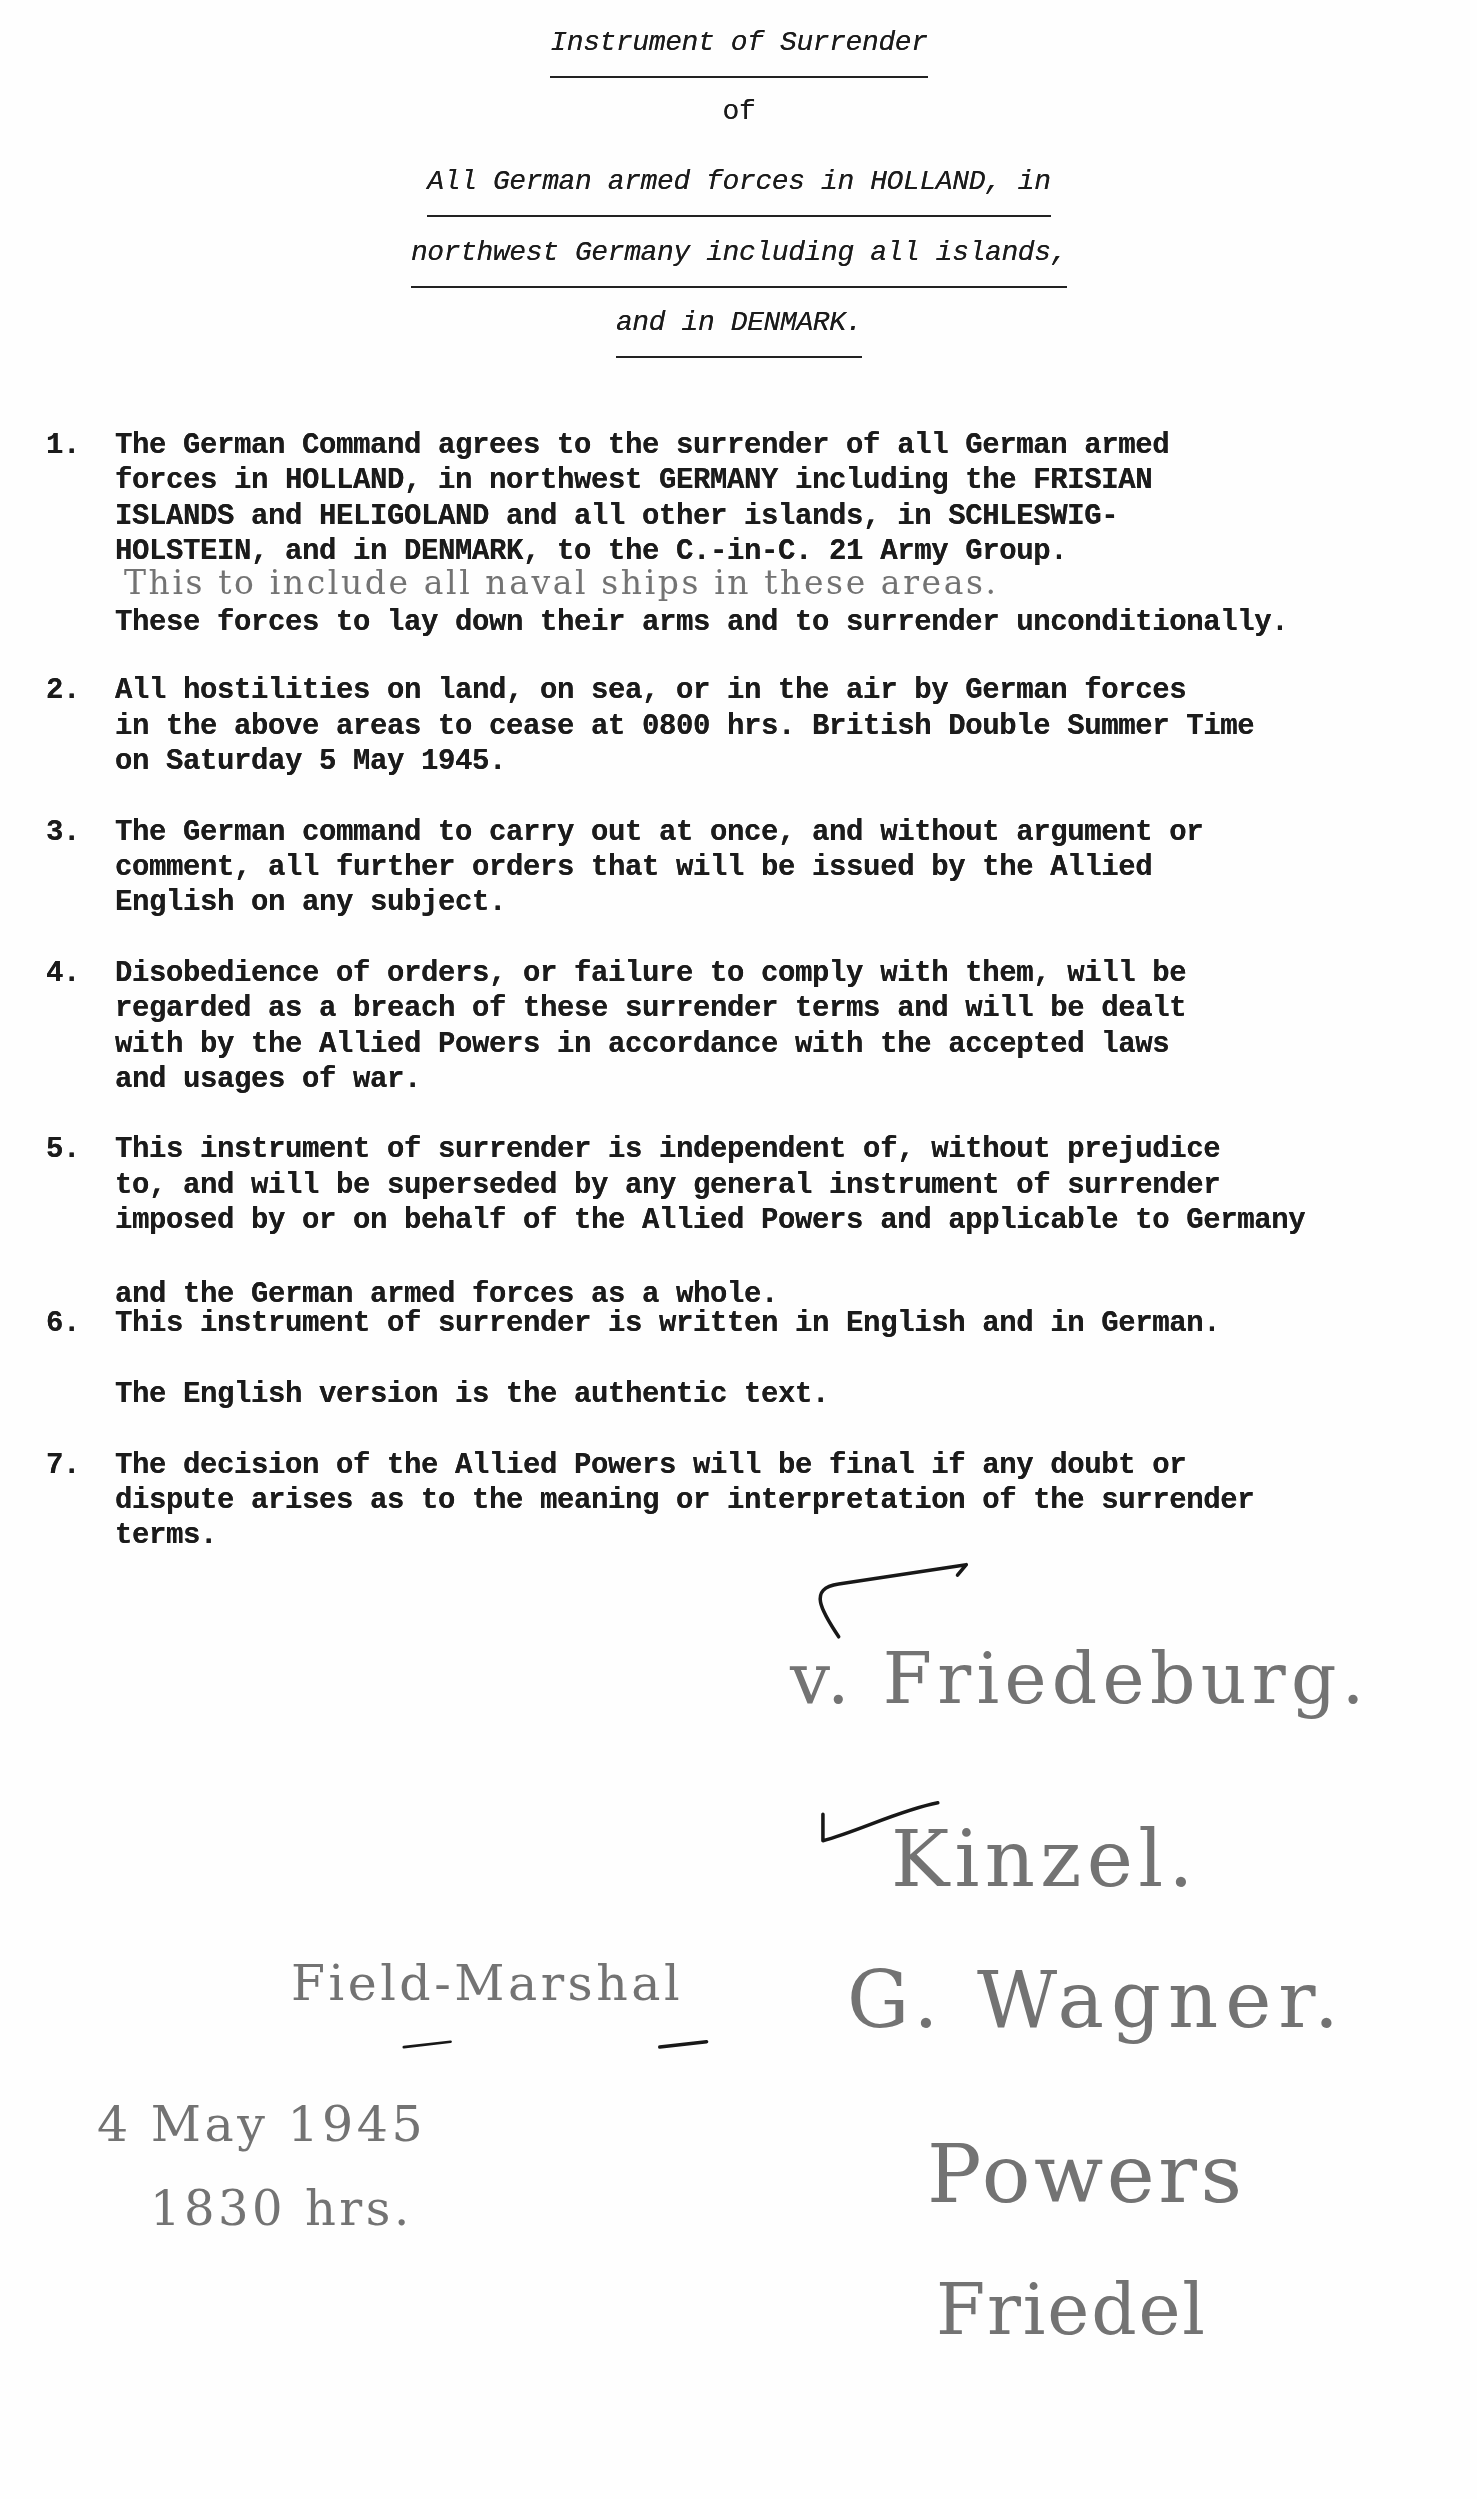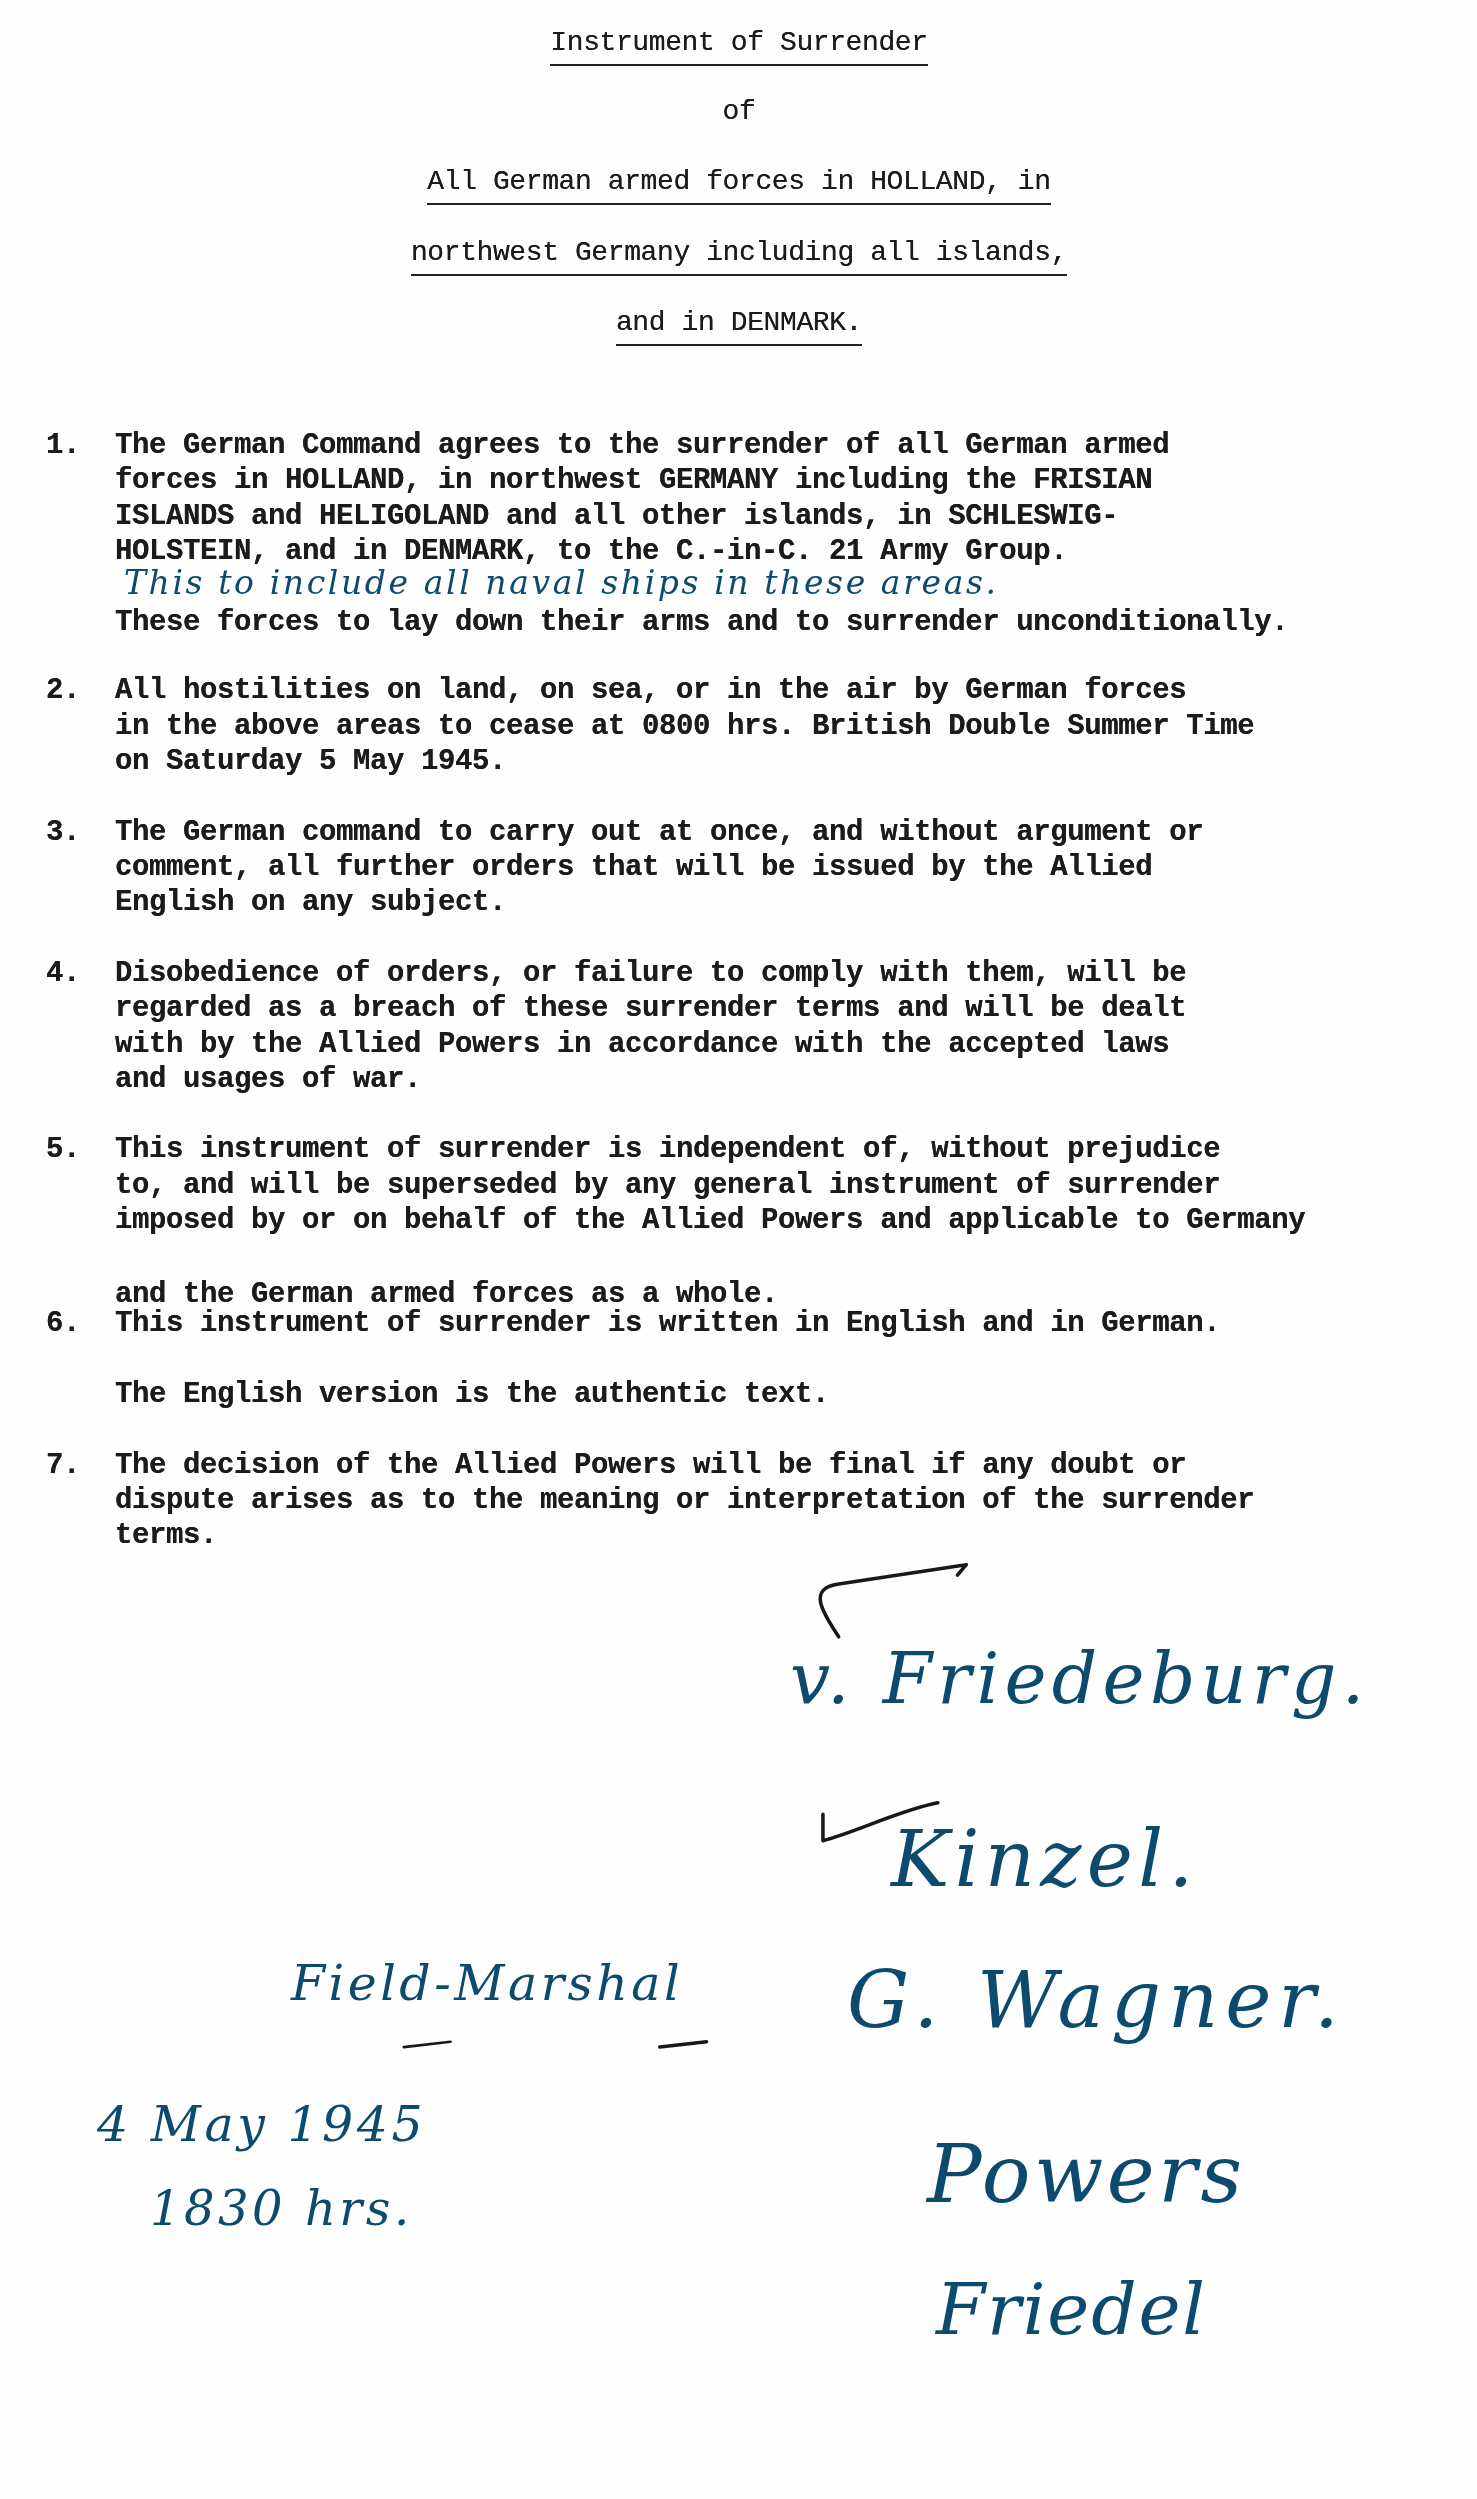--- a/index.html
+++ b/index.html
@@ -17,30 +17,30 @@
     text-shadow: 0 0 0.5px #333;
   }
   .title {
     left: 0; width: 1478px; text-align: center;
     font-weight: normal;
     font-size: 28px;
   }
   .title .u {
     display: inline-block;
     border-bottom: 2.6px solid #222;
-    padding-bottom: 6px;
+    padding-bottom: 18px;
     line-height: 30px;
+    font-style: italic;
   }
   .num { left: 46px; }
   .txt { left: 115px; }
   .hand {
     position: absolute;
     font-family: "DejaVu Serif", serif;
-    font-style: italic;
-    color: #0c4a6e;
+    color: #737373;
     white-space: pre;
   }
   .sig { position: absolute; }
   .sig svg { overflow: visible; }
   .sig path { fill: none; stroke: #181818; stroke-linecap: round; stroke-linejoin: round; }
 </style>
 </head>
 <body>
 
 <div class="page">

